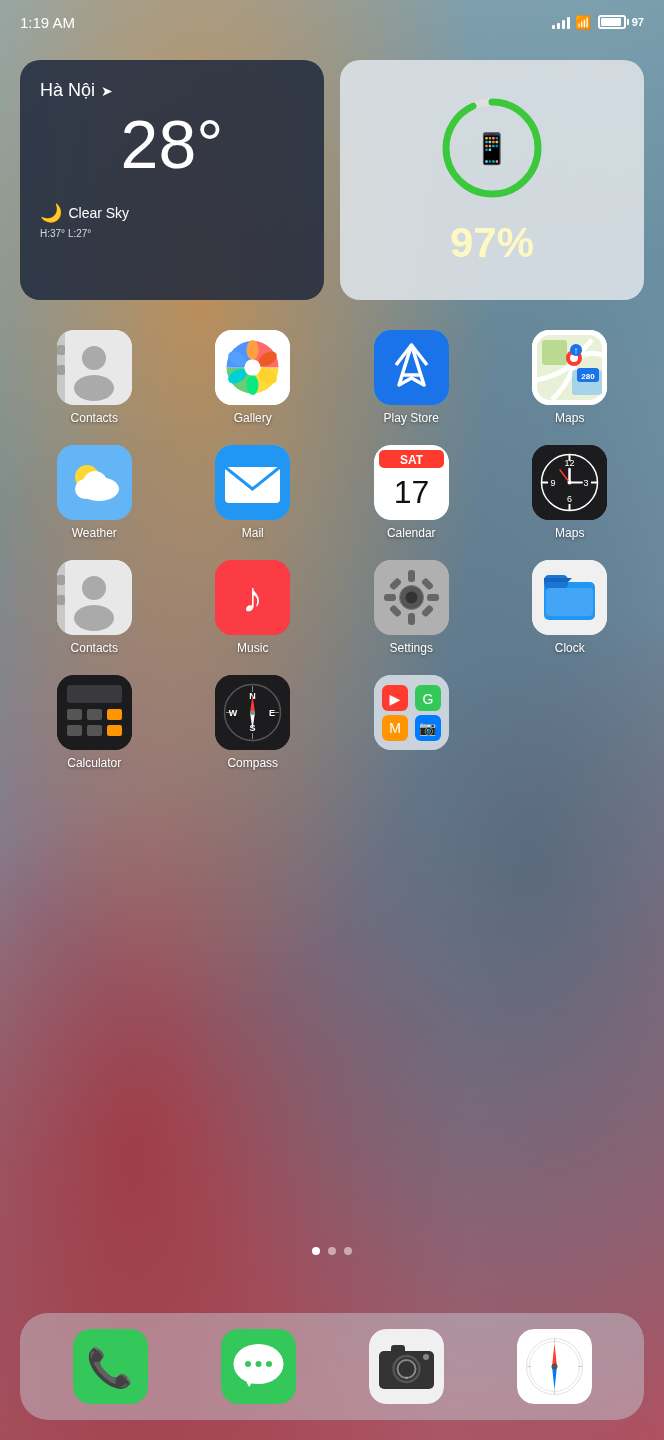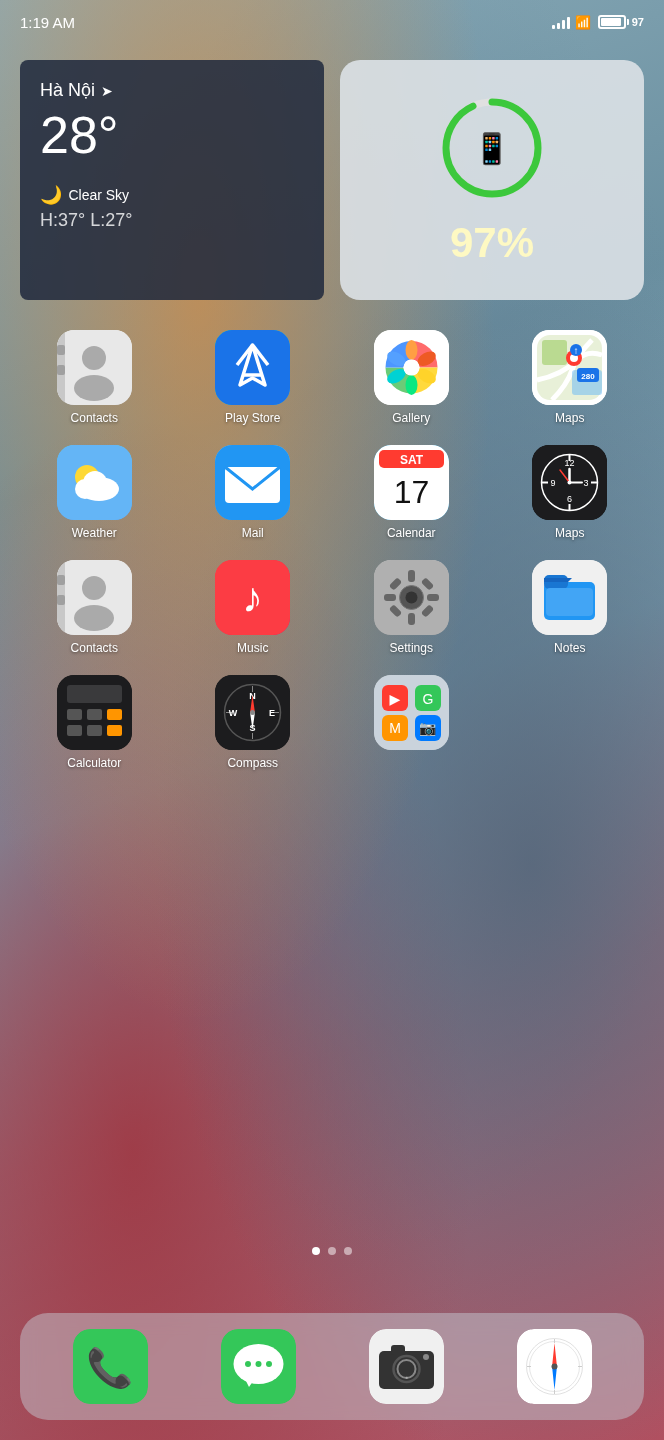--- a/index.html
+++ b/index.html
@@ -79,47 +79,48 @@
       top: 60px;
       left: 20px;
       right: 20px;
       display: flex;
       gap: 16px;
     }
 
     .widget-weather {
       flex: 1;
       background: rgba(30, 40, 60, 0.85);
-      border-radius: 8px;
+      border-radius: 20px;
       padding: 20px;
       color: white;
       min-height: 240px;
     }
     .widget-weather .city-row {
       display: flex;
       align-items: center;
       gap: 6px;
       font-size: 18px;
       font-weight: 500;
       margin-bottom: 6px;
     }
     .widget-weather .temp {
-      font-size: 52px;
+      font-size: 68px;
       font-weight: 200;
       line-height: 1.1;
+      text-align: center;
     }
     .widget-weather .condition-row {
       margin-top: 20px;
       display: flex;
       align-items: center;
       gap: 6px;
       font-size: 14px;
     }
     .widget-weather .moon-icon { font-size: 18px; }
-    .widget-weather .hl { font-size: 18px; color: rgba(255,255,255,0.8); margin-top: 4px; }
+    .widget-weather .hl { font-size: 10px; color: rgba(255,255,255,0.8); margin-top: 4px; }
 
     .widget-battery {
       flex: 1;
       background: rgba(220, 225, 230, 0.9);
       border-radius: 20px;
       padding: 20px;
       display: flex;
       flex-direction: column;
       align-items: center;
       justify-content: center;
@@ -331,35 +332,20 @@
         <ellipse cx="37" cy="58" rx="20" ry="13" fill="#aaa"></ellipse>
         <rect x="0" y="0" width="8" height="75" rx="4" fill="#c8c8c8"></rect>
         <rect x="0" y="15" width="8" height="10" rx="2" fill="#a0a0a0"></rect>
         <rect x="0" y="35" width="8" height="10" rx="2" fill="#a0a0a0"></rect>
       </svg>
     </div>
     <span class="app-label">Contacts</span>
   </div>
 
   <div class="app-item">
-    <div class="app-icon icon-playstore">
-      <svg width="75" height="75" viewBox="0 0 75 75">
-        <rect width="75" height="75" rx="17" fill="#1a73e8"></rect>
-
-        <path d="M37.5,15 L50,55 L37.5,48 L25,55 Z" fill="none" stroke="white" stroke-width="3.5" stroke-linejoin="round"></path>
-        <line x1="28" y1="45" x2="47" y2="45" stroke="white" stroke-width="3.5"></line>
-
-        <line x1="22" y1="35" x2="37.5" y2="15" stroke="white" stroke-width="3.5"></line>
-        <line x1="53" y1="35" x2="37.5" y2="15" stroke="white" stroke-width="3.5"></line>
-      </svg>
-    </div>
-    <span class="app-label">Play Store</span>
-  </div>
-
-  <div class="app-item">
     <div class="app-icon icon-gallery">
       <svg width="75" height="75" viewBox="0 0 75 75">
         <rect width="75" height="75" rx="17" fill="white"></rect>
 
         <circle cx="37.5" cy="37.5" r="26" fill="none"></circle>
         <path d="M37.5,37.5 L37.5,11 A26,26 0 0,1 63.5,37.5 Z" fill="#ff6b6b"></path>
         <path d="M37.5,37.5 L63.5,37.5 A26,26 0 0,1 37.5,63.5 Z" fill="#ffd93d"></path>
         <path d="M37.5,37.5 L37.5,63.5 A26,26 0 0,1 11.5,37.5 Z" fill="#6bcb77"></path>
         <path d="M37.5,37.5 L11.5,37.5 A26,26 0 0,1 37.5,11 Z" fill="#4d96ff"></path>
         <circle cx="37.5" cy="37.5" r="8" fill="white"></circle>
@@ -367,20 +353,35 @@
         <ellipse cx="37.5" cy="20" rx="6" ry="10" fill="#ff9f43" transform="rotate(0 37.5 37.5)"></ellipse>
         <ellipse cx="37.5" cy="20" rx="6" ry="10" fill="#ee5a24" transform="rotate(60 37.5 37.5)"></ellipse>
         <ellipse cx="37.5" cy="20" rx="6" ry="10" fill="#ffd32a" transform="rotate(120 37.5 37.5)"></ellipse>
         <ellipse cx="37.5" cy="20" rx="6" ry="10" fill="#0be881" transform="rotate(180 37.5 37.5)"></ellipse>
         <ellipse cx="37.5" cy="20" rx="6" ry="10" fill="#00d2d3" transform="rotate(240 37.5 37.5)"></ellipse>
         <ellipse cx="37.5" cy="20" rx="6" ry="10" fill="#54a0ff" transform="rotate(300 37.5 37.5)"></ellipse>
         <circle cx="37.5" cy="37.5" r="8" fill="white"></circle>
       </svg>
     </div>
     <span class="app-label">Gallery</span>
+  </div>
+
+  <div class="app-item">
+    <div class="app-icon icon-playstore">
+      <svg width="75" height="75" viewBox="0 0 75 75">
+        <rect width="75" height="75" rx="17" fill="#1a73e8"></rect>
+
+        <path d="M37.5,15 L50,55 L37.5,48 L25,55 Z" fill="none" stroke="white" stroke-width="3.5" stroke-linejoin="round"></path>
+        <line x1="28" y1="45" x2="47" y2="45" stroke="white" stroke-width="3.5"></line>
+
+        <line x1="22" y1="35" x2="37.5" y2="15" stroke="white" stroke-width="3.5"></line>
+        <line x1="53" y1="35" x2="37.5" y2="15" stroke="white" stroke-width="3.5"></line>
+      </svg>
+    </div>
+    <span class="app-label">Play Store</span>
   </div>
 
   <div class="app-item">
     <div class="app-icon icon-maps">
       <svg width="75" height="75" viewBox="0 0 75 75">
         <rect width="75" height="75" rx="17" fill="white"></rect>
 
         <rect x="5" y="5" width="65" height="65" rx="13" fill="#e8f0d8"></rect>
 
         <path d="M5,50 Q30,45 45,30 Q55,20 70,25" stroke="white" stroke-width="5" fill="none"></path>
@@ -518,21 +519,21 @@
     <div class="app-icon icon-files">
       <svg width="75" height="75" viewBox="0 0 75 75">
         <rect width="75" height="75" rx="17" fill="#f0f0f0"></rect>
         <rect x="12" y="22" width="51" height="38" rx="5" fill="#2196f3"></rect>
         <rect x="12" y="15" width="24" height="14" rx="5" fill="#1976d2"></rect>
         <rect x="14" y="28" width="47" height="28" rx="4" fill="#42a5f5"></rect>
 
         <path d="M12,22 L36,22 L40,18 L12,18 Z" fill="#1565c0"></path>
       </svg>
     </div>
-    <span class="app-label">Notes</span>
+    <span class="app-label">Clock</span>
   </div>
 
   <div class="app-item">
     <div class="app-icon icon-calculator">
       <svg width="75" height="75" viewBox="0 0 75 75">
         <rect width="75" height="75" rx="17" fill="#1c1c1e"></rect>
         <rect x="10" y="10" width="55" height="18" rx="3" fill="#3a3a3c"></rect>
 
         <rect x="10" y="34" width="15" height="11" rx="2" fill="#555"></rect>
         <rect x="30" y="34" width="15" height="11" rx="2" fill="#555"></rect>

